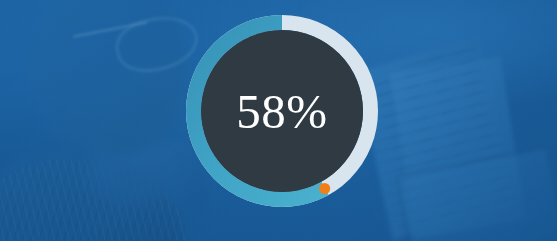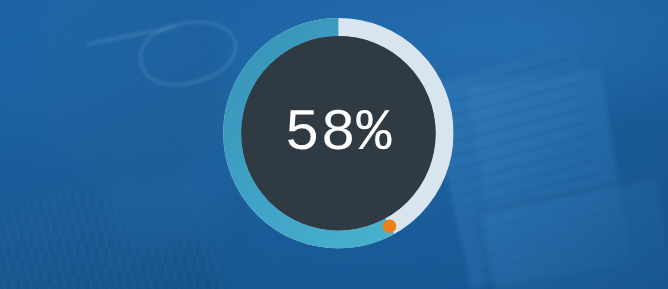--- a/index.html
+++ b/index.html
@@ -181,21 +181,21 @@
     left: 0; top: 0;
     width: 192px; height: 192px;
     display: flex;
     align-items: center;
     justify-content: center;
     color: #ffffff;
     font-size: 49px;
     font-weight: 300;
     letter-spacing: .5px;
     line-height: 1;
-    font-family: Liberation Mono, monospace;
+    font-family: Liberation Serif, serif;
     -webkit-font-smoothing: antialiased;
   }
 </style>
 </head>
 <body>
 
 <div id="stage">
 
   <div class="bg-layer bg-base"></div>
   <div class="bg-layer">

